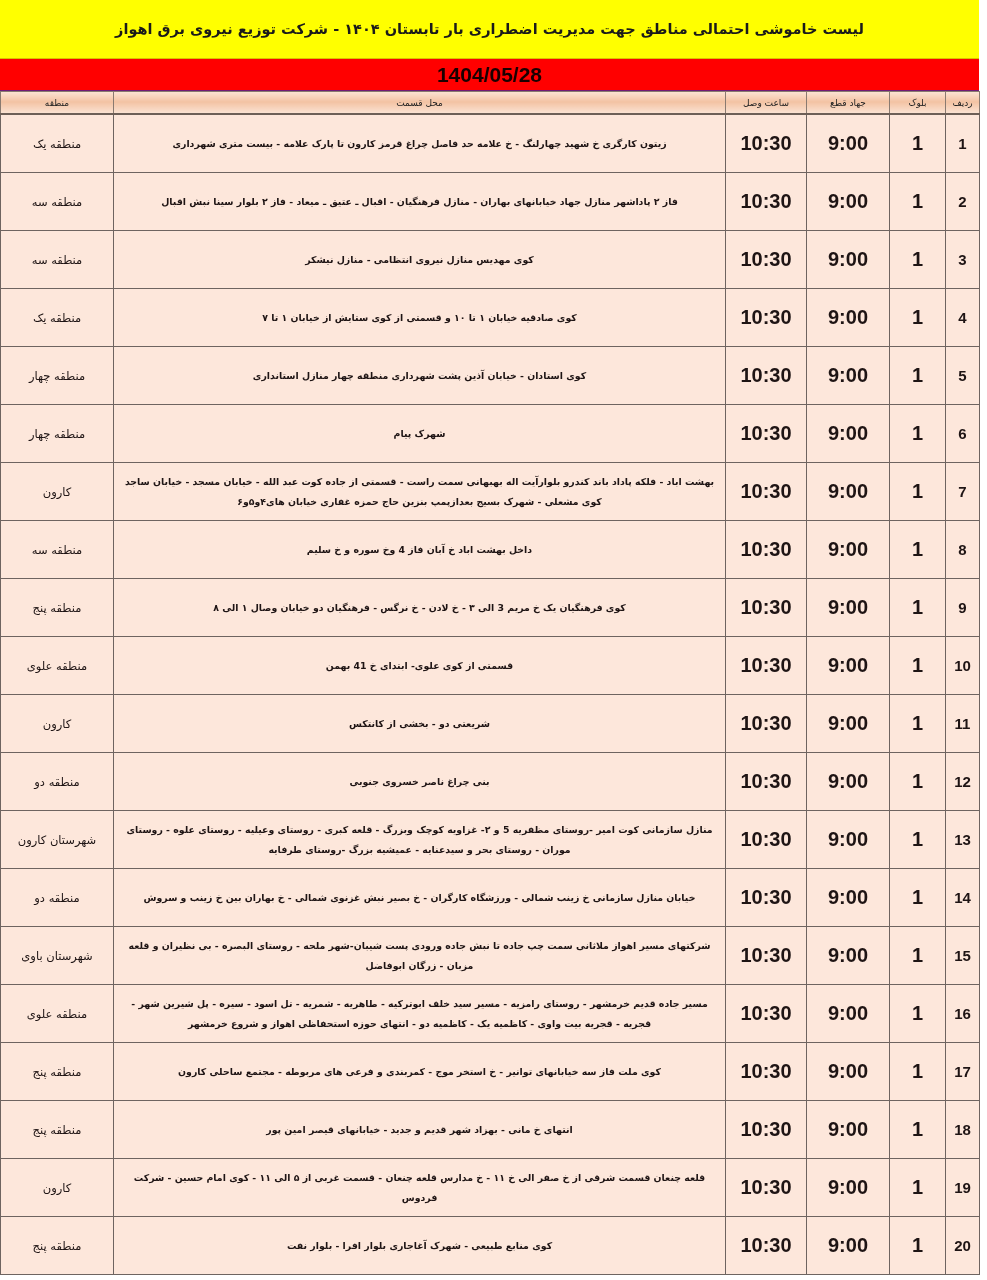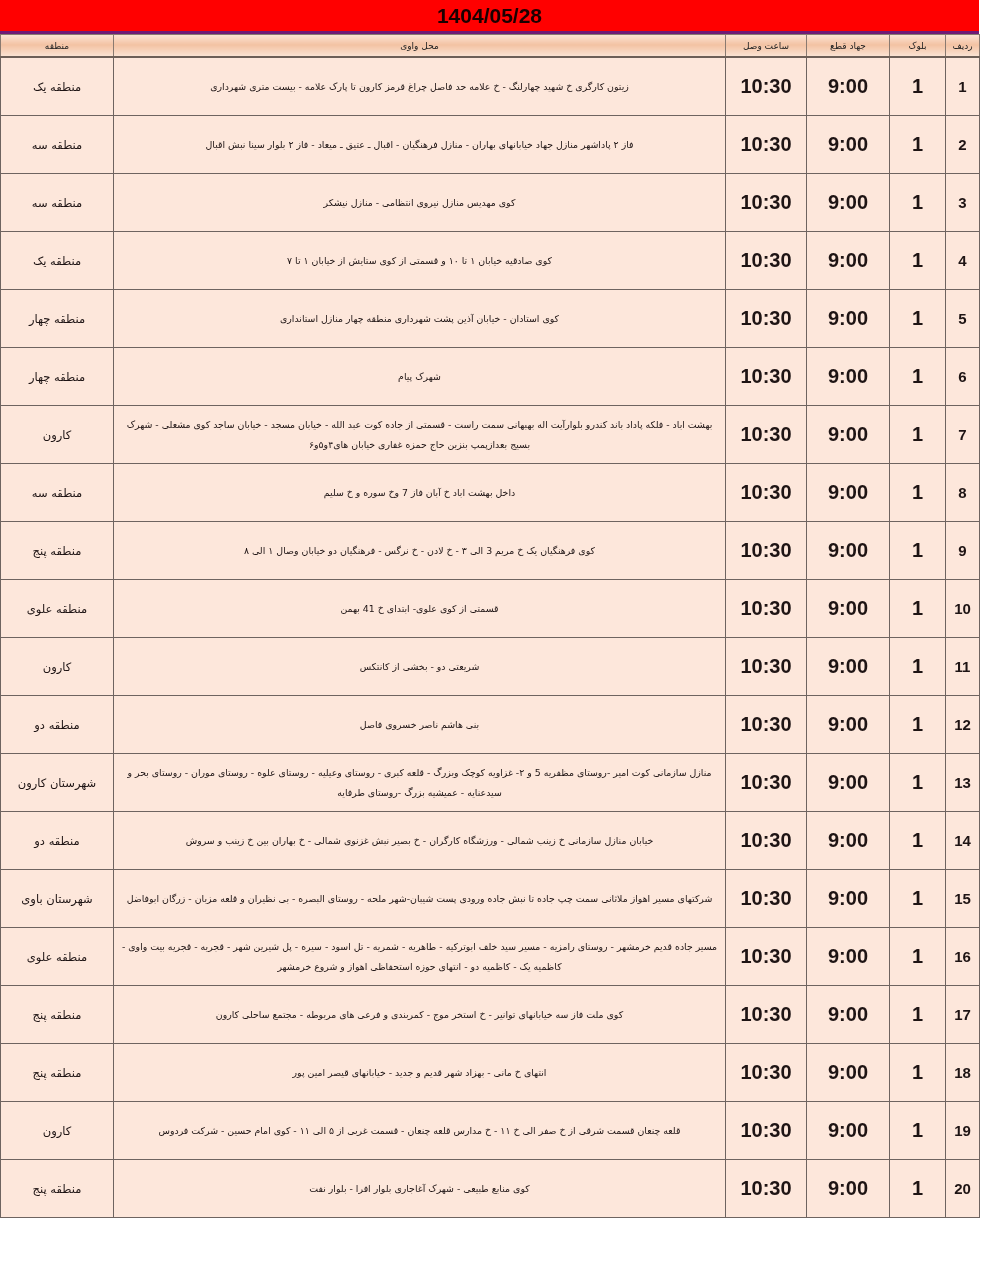--- a/index.html
+++ b/index.html
@@ -6,61 +6,64 @@
   body { width: 987px; height: 1280px; overflow: hidden; position: relative; font-family: "DejaVu Sans", sans-serif; }
   .sheet { position: absolute; left: 0; top: 0; width: 979px; }
   .title-band {
     height: 58px; background: #ffff00; display: flex; align-items: center; justify-content: center;
     border-bottom: 1px solid #d8c200;
     direction: rtl; font-family: "DejaVu Sans", sans-serif; font-weight: bold; font-size: 14.5px; color: #1a1a1a;
   }
   .date-band {
     height: 31px; background: #ff0000; display: flex; align-items: center; justify-content: center;
     font-family: "Liberation Sans", sans-serif; font-weight: bold; font-size: 21px; color: #1a0000;
-    border-bottom: 3px solid #701a75;
+    border-bottom: 1px solid #701a75;
   }
   table { border-collapse: collapse; table-layout: fixed; width: 979px; direction: rtl; }
   th {
     height: 21px; padding: 0; font-size: 9px; font-weight: normal; color: #222;
     background: linear-gradient(to bottom, #fbe1d0 0%, #f3c2a3 45%, #fbe4d4 100%);
     border: 1px solid #8a7a70; border-bottom: 2px solid #6d5f57; text-align: center;
   }
   td {
     height: 57px; padding: 0 6px; background: #fde7db; border: 1px solid #6e6460;
     text-align: center; vertical-align: middle; color: #1e1414;
   }
-  td.loc { font-size: 9.4px; font-weight: normal; line-height: 20px; direction: rtl; }
+  td.loc { font-size: 9.4px; font-weight: bold; line-height: 20px; direction: rtl; }
   td.region { font-size: 11.5px; font-weight: normal; direction: rtl; }
   td.num { font-family: "Liberation Sans", sans-serif; font-weight: bold; font-size: 20px; direction: ltr; }
   td.rownum { font-family: "Liberation Sans", sans-serif; font-weight: bold; font-size: 15px; direction: ltr; }
 </style>
 </head>
 <body>
 
 <div class="sheet">
+  <div class="title-band">
+    <span>لیست خاموشی احتمالی مناطق جهت مدیریت اضطراری بار تابستان ۱۴۰۴ - شرکت توزیع نیروی برق اهواز</span>
+  </div>
   <div class="date-band">
     <span>1404/05/28</span>
   </div>
 
   <table>
     <colgroup>
       <col style="width:34px">
       <col style="width:56px">
       <col style="width:83px">
       <col style="width:81px">
       <col style="width:612px">
       <col style="width:113px">
     </colgroup>
     <thead>
       <tr>
         <th>ردیف</th>
         <th>بلوک</th>
         <th>جهاد قطع</th>
         <th>ساعت وصل</th>
-        <th>محل واوی</th>
+        <th>محل قسمت</th>
         <th>منطقه</th>
       </tr>
     </thead>
     <tbody id="rows">
         <tr>
           <td class="rownum">1</td>
           <td class="num">1</td>
           <td class="num">9:00</td>
           <td class="num">10:30</td>
           <td class="loc">زیتون کارگری خ شهید چهارلنگ - خ علامه حد فاصل چراغ قرمز کارون تا پارک علامه - بیست متری شهرداری</td>
@@ -112,21 +115,21 @@
           <td class="num">9:00</td>
           <td class="num">10:30</td>
           <td class="loc">بهشت اباد - فلکه پاداد باند کندرو بلوارآیت اله بهبهانی سمت راست - قسمتی از جاده کوت عبد الله - خیابان مسجد - خیابان ساجد کوی مشعلی - شهرک بسیج بعدازپمپ بنزین حاج حمزه غفاری خیابان های۴و۵و۶</td>
           <td class="region">کارون</td>
         </tr>
         <tr>
           <td class="rownum">8</td>
           <td class="num">1</td>
           <td class="num">9:00</td>
           <td class="num">10:30</td>
-          <td class="loc">داخل بهشت اباد خ آبان فاز 7 وخ سوره و خ سلیم</td>
+          <td class="loc">داخل بهشت اباد خ آبان فاز 4 وخ سوره و خ سلیم</td>
           <td class="region">منطقه سه</td>
         </tr>
         <tr>
           <td class="rownum">9</td>
           <td class="num">1</td>
           <td class="num">9:00</td>
           <td class="num">10:30</td>
           <td class="loc">کوی فرهنگیان یک  خ مریم 3 الی ۳ - خ لادن - خ نرگس - فرهنگیان دو خیابان وصال ۱ الی ۸</td>
           <td class="region">منطقه پنج</td>
         </tr>
@@ -144,21 +147,21 @@
           <td class="num">9:00</td>
           <td class="num">10:30</td>
           <td class="loc">شریعتی دو - بخشی از کانتکس</td>
           <td class="region">کارون</td>
         </tr>
         <tr>
           <td class="rownum">12</td>
           <td class="num">1</td>
           <td class="num">9:00</td>
           <td class="num">10:30</td>
-          <td class="loc">بنی هاشم ناصر خسروی فاصل</td>
+          <td class="loc">بنی چراغ ناصر خسروی جنوبی</td>
           <td class="region">منطقه دو</td>
         </tr>
         <tr>
           <td class="rownum">13</td>
           <td class="num">1</td>
           <td class="num">9:00</td>
           <td class="num">10:30</td>
           <td class="loc">منازل سازمانی کوت امیر -روستای مظفریه 5 و ۲- غزاویه کوچک وبزرگ - قلعه کبری - روستای وعیلیه - روستای علوه - روستای موران - روستای بحر و سیدعنایه - عمیشیه بزرگ -روستای طرفایه</td>
           <td class="region">شهرستان کارون</td>
         </tr>

